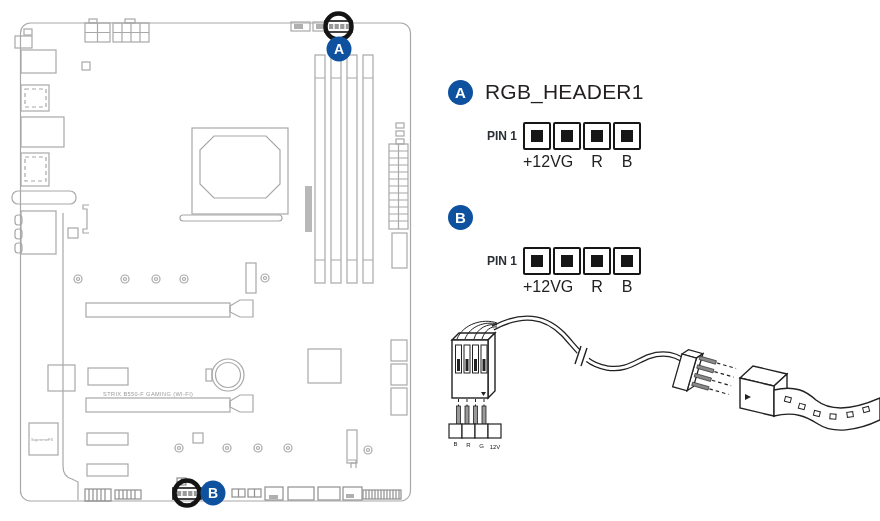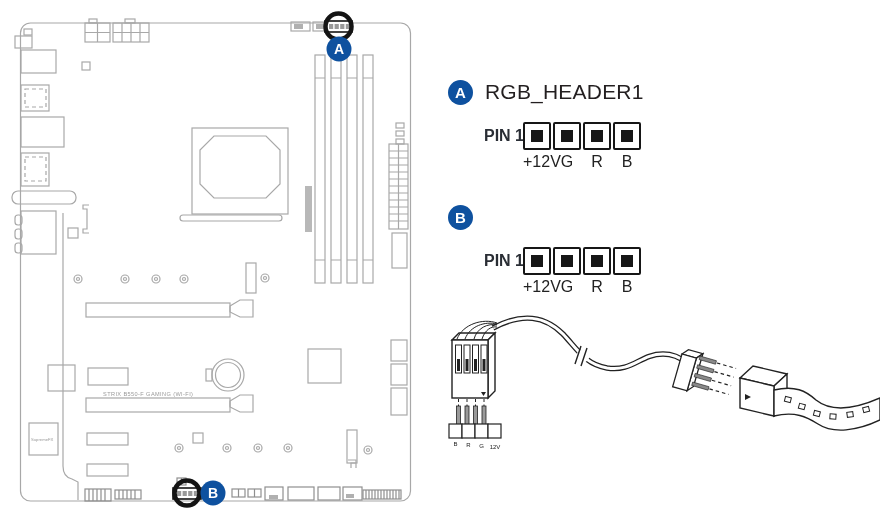--- a/index.html
+++ b/index.html
@@ -13,21 +13,21 @@
   .legend.block-a{top:79px;}
   .legend.block-b{top:204px;}
   .legend-row1{display:flex;align-items:center;gap:12px;height:26px;}
   .badge{
     width:25px;height:25px;border-radius:50%;background:#0e519f;color:#fff;
     display:flex;align-items:center;justify-content:center;
     font-size:15px;font-weight:bold;flex:0 0 auto;
   }
   .legend-title{font-size:21px;color:#231f20;letter-spacing:0.2px;white-space:nowrap;text-align:right;}
   .pin-row{display:flex;align-items:center;margin-left:36px;margin-top:17px;}
-  .pin1-label{width:33px;margin-right:6px;font-size:16px;font-weight:bold;color:#2a2e35;text-align:right;white-space:nowrap;}
+  .pin1-label{width:33px;margin-right:6px;font-size:12px;font-weight:bold;color:#2a2e35;text-align:right;white-space:nowrap;}
   .pin-boxes{display:flex;gap:2px;}
   .pin-box{
     width:28px;height:28px;box-sizing:border-box;border:2px solid #161616;background:#fff;
     display:flex;align-items:center;justify-content:center;border-radius:2px;
   }
   .pin-contact{width:12px;height:12px;background:#161616;}
   .pin-labels{display:flex;gap:2px;margin-left:75px;margin-top:3px;}
   .pin-labels span{width:28px;text-align:center;font-size:16px;color:#222;white-space:nowrap;}
   svg text{font-family:"Liberation Sans","DejaVu Sans",sans-serif;}
 </style>

